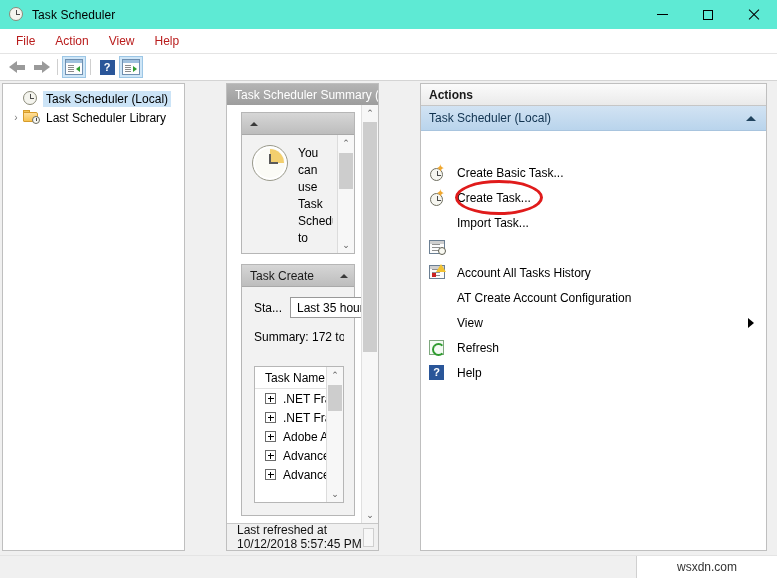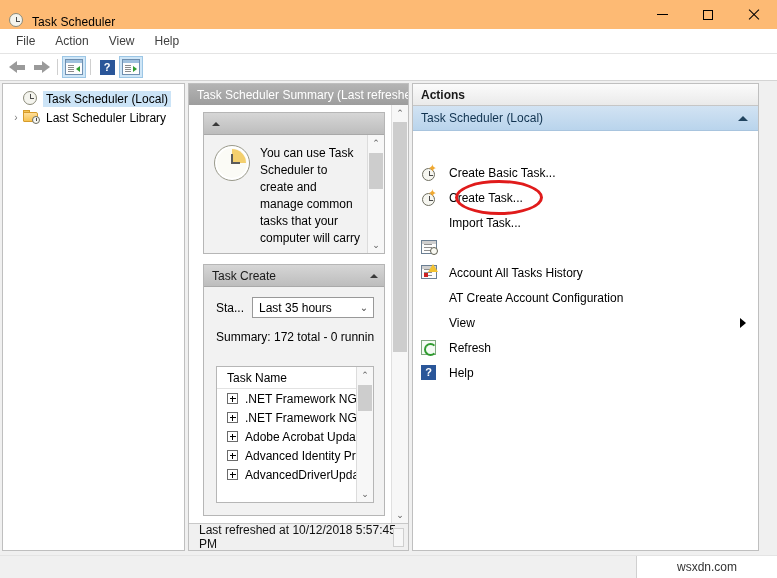--- a/index.html
+++ b/index.html
@@ -16,22 +16,22 @@
   }
   #app {
     position: absolute; inset: 0;
     background: #ffffff;
     display: flex; flex-direction: column;
   }
 
   
   .titlebar {
     height: 29px; min-height: 29px;
-    background: #fdba74;
-    display: flex; align-items: flex-end;
+    background: #5eead4;
+    display: flex; align-items: center;
     position: relative;
   }
   .title-icon {
     width: 16px; height: 16px; margin-left: 9px; margin-right: 7px;
     position: relative;
   }
   .clock-sm {
     width: 14px; height: 14px; border-radius: 50%;
     border: 1px solid #8a8a7a; background: #f4f4ee;
     box-sizing: border-box; position: relative;
@@ -68,21 +68,21 @@
 
   
   .menubar {
     height: 24px; min-height: 24px;
     display: flex; align-items: center;
     background: #ffffff;
     padding-left: 6px;
     border-bottom: 1px solid #e4e4e4;
   }
   .menu-item {
-    padding: 3px 10px; font-size: 12px; color: #404040;
+    padding: 3px 10px; font-size: 12px; color: #b91c1c;
   }
 
   
   .toolbar {
     height: 26px; min-height: 26px;
     display: flex; align-items: center;
     background: #ffffff;
     padding-left: 5px;
     border-bottom: 1px solid #d4d4d4;
   }
@@ -130,21 +130,22 @@
   .tb-btn.active-pane { background:#cfe6f7; border:1px solid #9cc6e5; box-sizing:border-box; }
   .help-sq {
     width: 15px; height: 15px; background: #2a5699; color: #fff;
     font-size: 11px; font-weight: bold; line-height: 15px; text-align: center;
   }
 
   
   .main {
     flex: 1; display: flex; min-height: 0;
     background: #f0f0f0;
-    padding: 0 16px 0 0;
+    padding: 0 8px 0 0;
+    gap: 38px;
   }
 
   
   .tree-pane {
     width: 183px; min-width: 183px;
     margin: 2px 0 4px 2px;
     background: #ffffff;
     border: 1px solid #bfbfbf;
     box-sizing: border-box;
     overflow: hidden;

